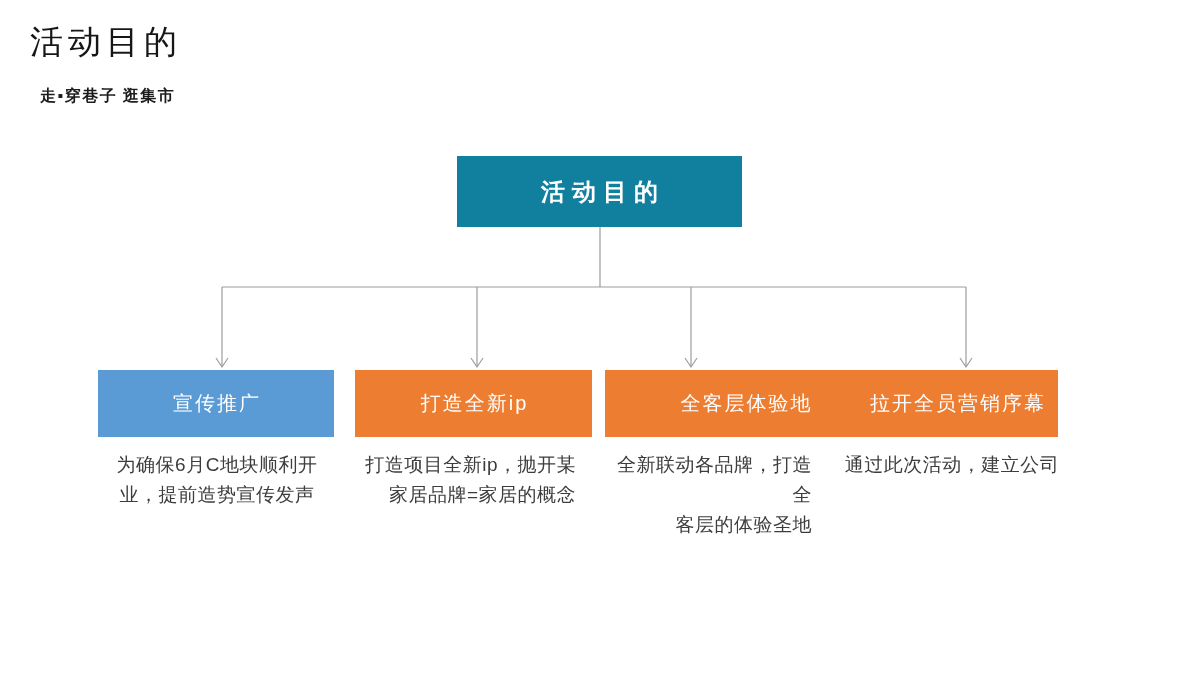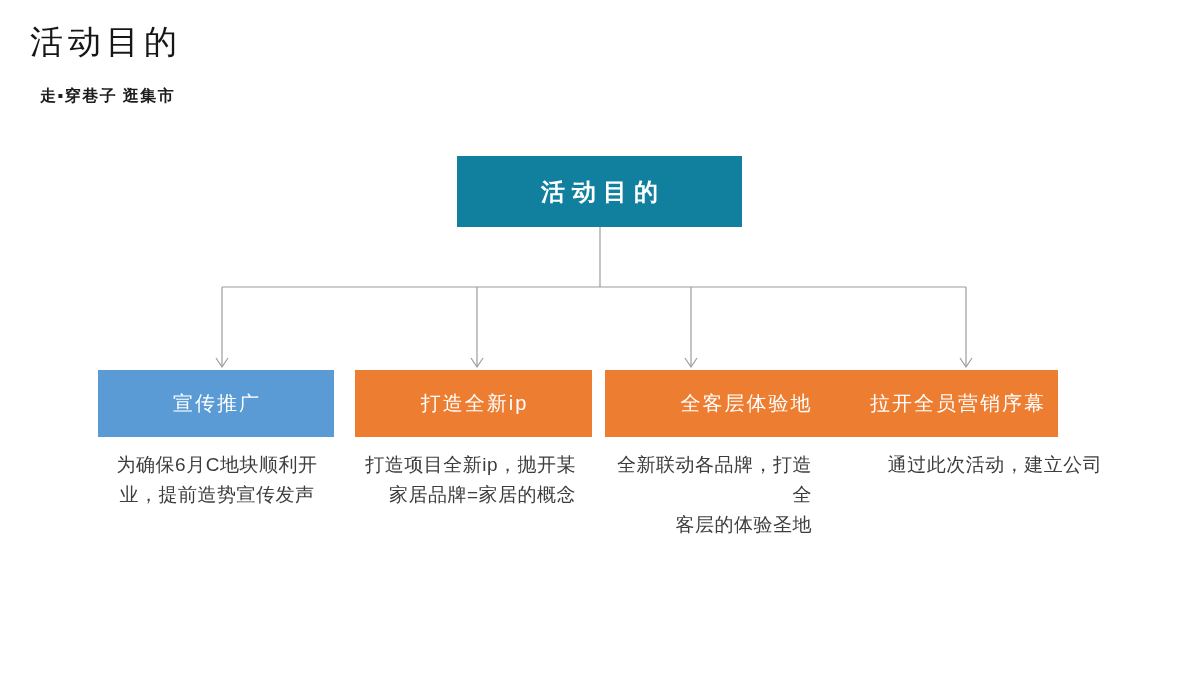--- a/index.html
+++ b/index.html
@@ -41,21 +41,21 @@
   .n3{left:605px;width:281px;}
   .n4{left:856px;width:202px;}
   .desc{
     position:absolute;top:450px;
     font-size:19px;line-height:30px;color:#3d3d3d;
     white-space:pre-line;letter-spacing:0.5px;
   }
   .d1{left:98px;width:238px;text-align:center;}
   .d2{left:350px;width:226px;text-align:right;}
   .d3{left:598px;width:214px;text-align:right;}
-  .d4{left:886px;width:218px;text-align:center;}
+  .d4{left:843px;width:218px;text-align:center;}
 </style>
 </head>
 <body>
 
 <div class="slide">
 
   <h1 class="title">活动目的</h1>
   <div class="subtitle">走▪穿巷子 逛集市</div>
 
   <svg class="connectors" width="1200" height="675" viewBox="0 0 1200 675">

